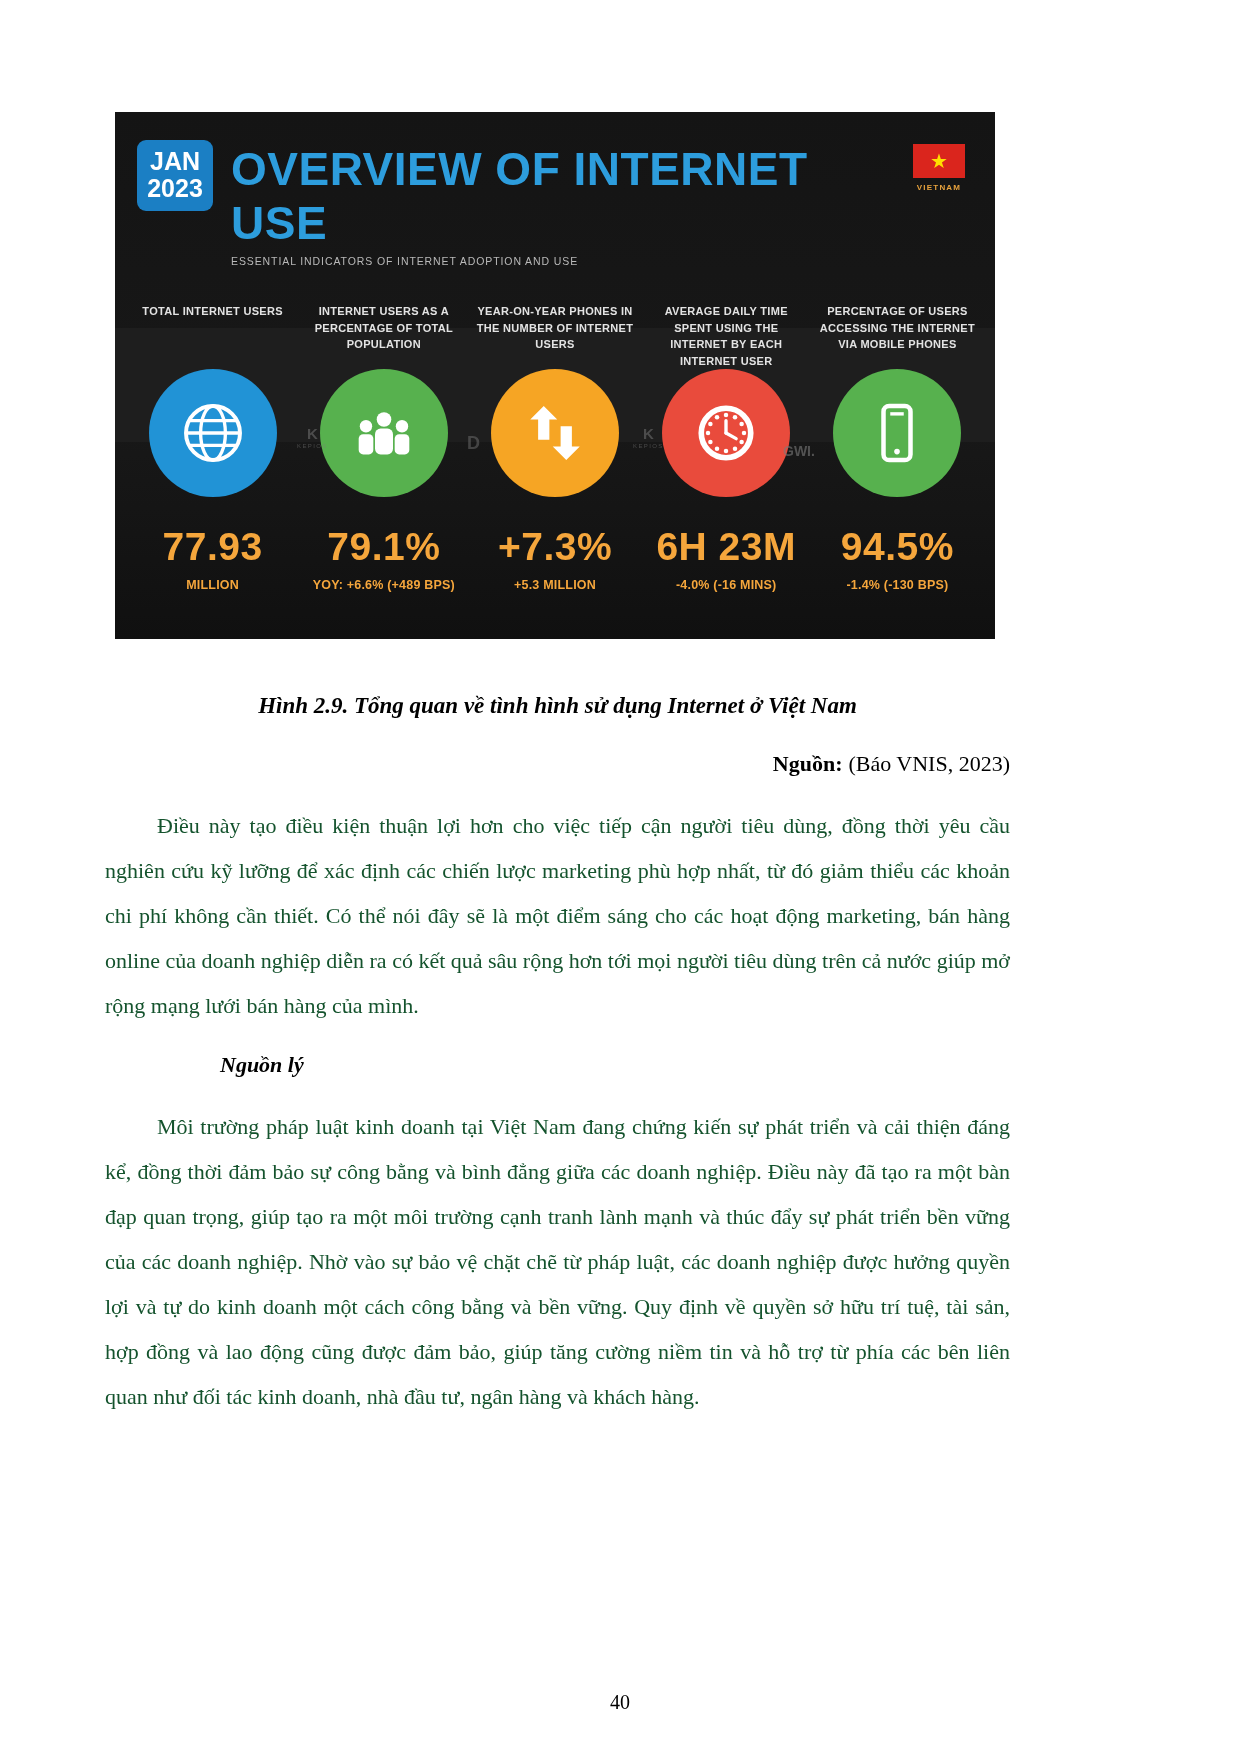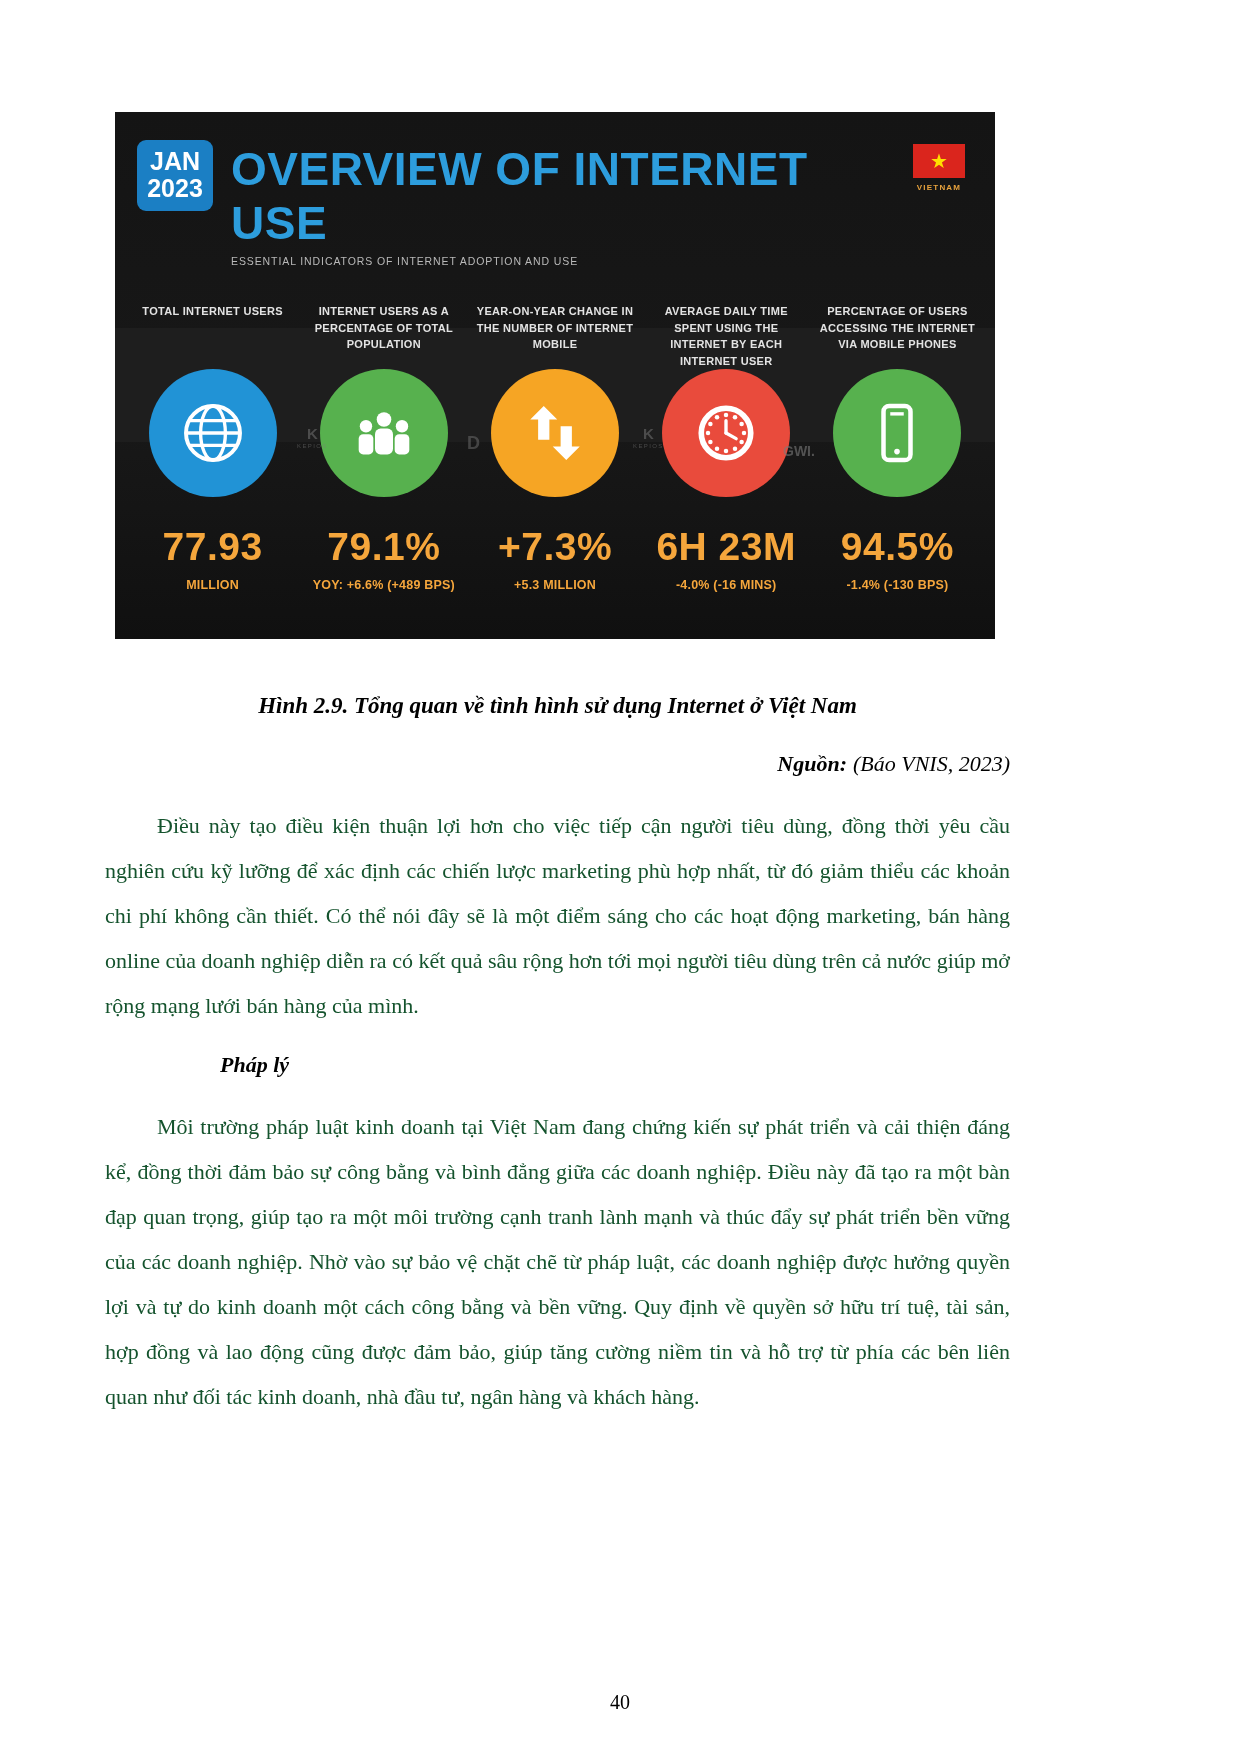--- a/index.html
+++ b/index.html
@@ -43,21 +43,21 @@
   .wm { position:absolute; color:#7a7a7a; opacity:0.5; text-align:center; line-height:1.1; }
   .wm-k-glyph { display:block; font-size:15px; font-weight:bold; }
   .wm-k-label { display:block; font-size:6px; letter-spacing:1.4px; }
   .wm-kepios1 { left:182px; top:314px; }
   .wm-d { left:352px; top:322px; font-size:18px; font-weight:bold; opacity:0.45; }
   .wm-kepios2 { left:518px; top:314px; }
   .wm-gwi { left:668px; top:332px; font-size:14px; font-weight:bold; opacity:0.6; }
 
   
   .caption { margin-top:54px; text-align:center; font-size:23px; font-weight:bold; font-style:italic; color:#000; }
-  .source-line { margin-top:32px; text-align:right; font-size:22px; color:#000;font-style:italic; }
+  .source-line { margin-top:32px; text-align:right; font-size:22px; color:#000; }
   .source-label { font-weight:bold; }
   .source-value { margin-left:6px; }
   .para { margin-top:26px; font-size:22px; line-height:45px; text-align:justify; text-indent:52px; color:#14532d; }
   .subheading { margin-top:24px; margin-left:115px; font-size:22px; font-weight:bold; font-style:italic; color:#000; }
   .page-number { position:absolute; bottom:40px; left:0; width:100%; text-align:center; font-size:20px; color:#000; }
 
   svg { display:block; }
 </style>
 </head>
 <body>
@@ -113,21 +113,21 @@
               <rect x="24" y="28" width="16" height="23" rx="5" fill="#fff"></rect>
               <circle cx="48" cy="26" r="5.5" fill="#fff"></circle>
               <rect x="41.5" y="33" width="13" height="18" rx="4" fill="#fff"></rect>
             </svg>
           </div>
           <div class="stat-value">79.1%</div>
           <div class="stat-sub">YOY: +6.6% (+489 BPS)</div>
         </div>
 
         <div class="stat-col">
-          <div class="stat-label">YEAR-ON-YEAR CHANGE IN THE NUMBER OF INTERNET MOBILE</div>
+          <div class="stat-label">YEAR-ON-YEAR PHONES IN THE NUMBER OF INTERNET USERS</div>
           <div class="stat-circle bg-orange">
             <svg width="72" height="72" viewBox="0 0 64 64">
               <polygon points="22,8 34,20 27,20 27,38 17,38 17,20 10,20" fill="#fff"></polygon>
               <polygon points="42,56 30,44 37,44 37,26 47,26 47,44 54,44" fill="#fff"></polygon>
             </svg>
           </div>
           <div class="stat-value">+7.3%</div>
           <div class="stat-sub">+5.3 MILLION</div>
         </div>
 
@@ -182,19 +182,19 @@
       </div>
       <div class="wm wm-gwi">GWI.</div>
     </div>
 
     <div class="caption">Hình 2.9. Tổng quan về tình hình sử dụng Internet ở Việt Nam</div>
     <div class="source-line">
       <span class="source-label">Nguồn:</span><span class="source-value">(Báo VNIS, 2023)</span>
     </div>
 
     <p class="para">Điều này tạo điều kiện thuận lợi hơn cho việc tiếp cận người tiêu dùng, đồng thời yêu cầu nghiên cứu kỹ lưỡng để xác định các chiến lược marketing phù hợp nhất, từ đó giảm thiểu các khoản chi phí không cần thiết. Có thể nói đây sẽ là một điểm sáng cho các hoạt động marketing, bán hàng online của doanh nghiệp diễn ra có kết quả sâu rộng hơn tới mọi người tiêu dùng trên cả nước giúp mở rộng mạng lưới bán hàng của mình.</p>
-    <div class="subheading">Pháp lý</div>
+    <div class="subheading">Nguồn lý</div>
     <p class="para">Môi trường pháp luật kinh doanh tại Việt Nam đang chứng kiến sự phát triển và cải thiện đáng kể, đồng thời đảm bảo sự công bằng và bình đẳng giữa các doanh nghiệp. Điều này đã tạo ra một bàn đạp quan trọng, giúp tạo ra một môi trường cạnh tranh lành mạnh và thúc đẩy sự phát triển bền vững của các doanh nghiệp. Nhờ vào sự bảo vệ chặt chẽ từ pháp luật, các doanh nghiệp được hưởng quyền lợi và tự do kinh doanh một cách công bằng và bền vững. Quy định về quyền sở hữu trí tuệ, tài sản, hợp đồng và lao động cũng được đảm bảo, giúp tăng cường niềm tin và hỗ trợ từ phía các bên liên quan như đối tác kinh doanh, nhà đầu tư, ngân hàng và khách hàng.</p>
 
   </div>
 
   <div class="page-number">40</div>
 </div>
 
 </body></html>

